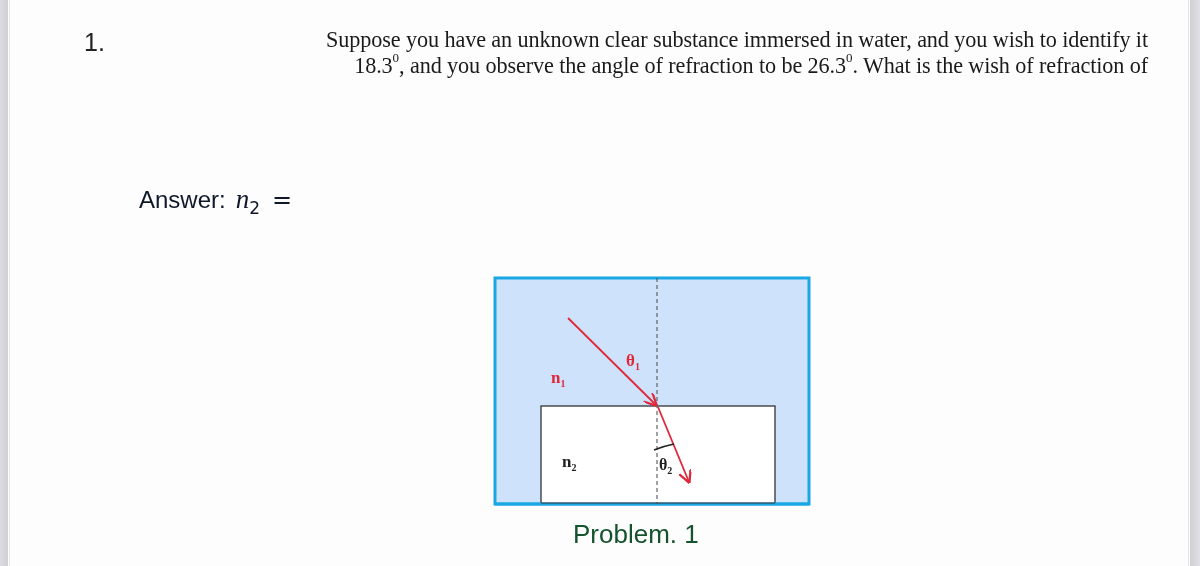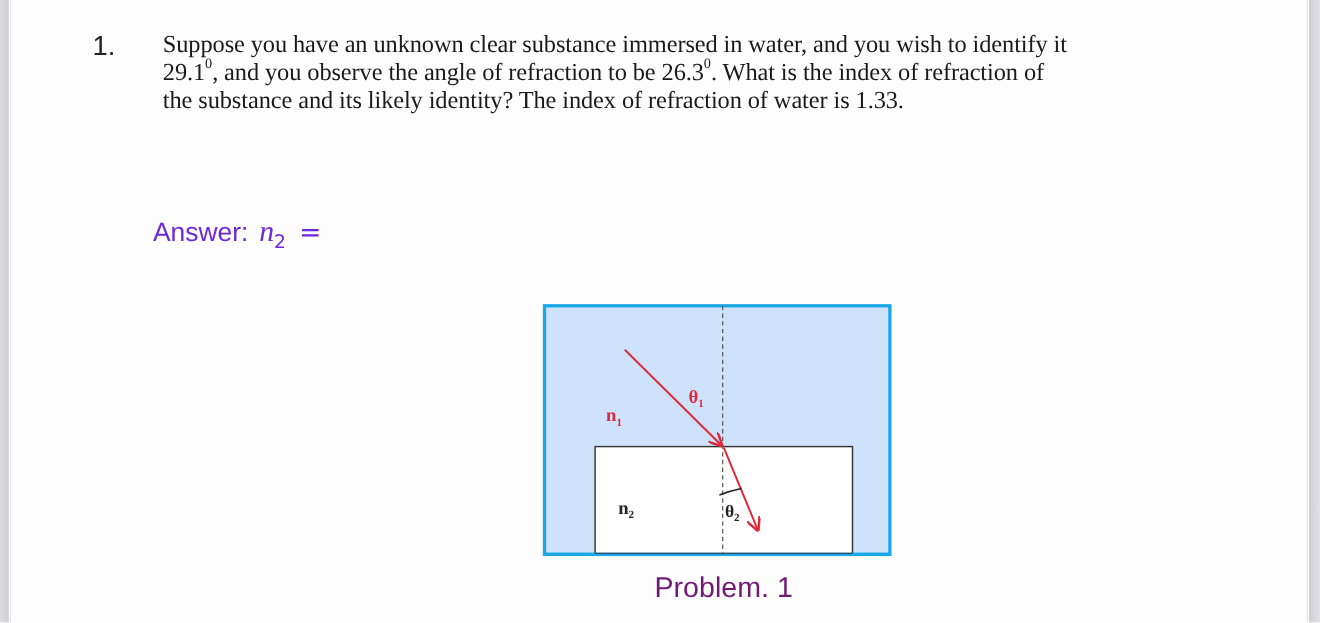--- a/index.html
+++ b/index.html
@@ -25,50 +25,50 @@
   .q-number {
     position: absolute; left: 84px; top: 28px;
     font-family: "Liberation Sans", sans-serif;
     font-size: 25px; color: #222;
   }
   .q-text {
     position: absolute; left: 148px; top: 27px; width: 1000px;
     font-family: "Liberation Serif", serif;
     font-size: 22.2px; line-height: 25.5px; color: #1a1a1a;
     letter-spacing: -0.1px;
+    text-align: right;
   }
   .q-text .line { display: block; white-space: nowrap; }
   .q-text sup { font-size: 13px; line-height: 0; position: relative; top: -2px; }
   .answer {
     position: absolute; left: 139px; top: 184px;
     font-family: "Liberation Sans", sans-serif;
-    font-size: 24px; color: #6d28d9; white-space: nowrap; margin-top: 11px;
+    font-size: 24px; color: #0f172a; white-space: nowrap;
   }
   .answer .var { font-family: "Liberation Serif", serif; font-style: italic; font-size: 27px; margin-left: 10px; }
   .answer .sub { font-family: "DejaVu Sans", sans-serif; font-size: 17px; position: relative; top: 6px; font-style: normal; }
   .answer .eq { font-family: "DejaVu Sans", sans-serif; font-size: 24px; margin-left: 12px; }
   .diagram { position: absolute; left: 490px; top: 272px; width: 325px; height: 240px; }
   .caption {
     position: absolute; left: 573px; top: 519px;
     font-family: "Liberation Sans", sans-serif;
-    font-size: 26px; color: #701a75; margin-left: 22px;
+    font-size: 26px; color: #14532d;
   }
 </style>
 </head>
 <body>
 
 <div class="margin-left"></div>
 <div class="margin-right"></div>
 
 <div class="q-number">1.</div>
 
 <div class="q-text">
   <span class="line"><span>Suppose you have an unknown clear substance immersed in water, and you wish to identify it</span></span>
-  <span class="line"><span>29.1</span><sup>0</sup><span>, and you observe the angle of refraction to be 26.3</span><sup>0</sup><span>. What is the index of refraction of</span></span>
-  <span class="line"><span>the substance and its likely identity? The index of refraction of water is 1.33.</span></span>
+  <span class="line"><span>18.3</span><sup>0</sup><span>, and you observe the angle of refraction to be 26.3</span><sup>0</sup><span>. What is the wish of refraction of</span></span>
 </div>
 
 <div class="answer">
   <span>Answer:</span><span class="var"><span>n</span><span class="sub">2</span></span><span class="eq">=</span>
 </div>
 
 <svg class="diagram" viewBox="490 272 325 240" width="325" height="240">
   <defs>
     <marker id="arrowhead" viewBox="0 0 10 10" refX="9" refY="5" markerWidth="7" markerHeight="7" orient="auto-start-reverse">
       <path d="M0,0 L10,5 L0,10" fill="none" stroke="#e0283a" stroke-width="1.8"></path>

